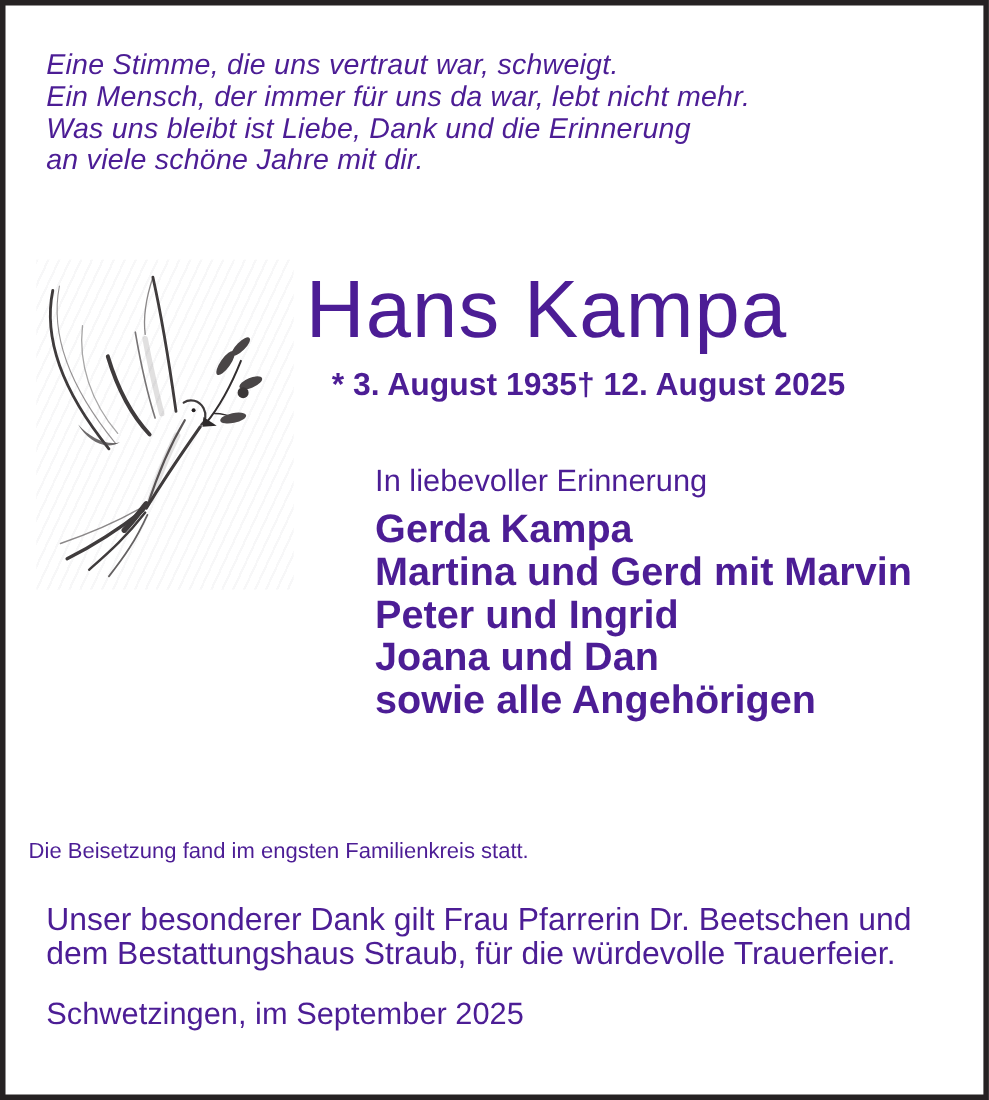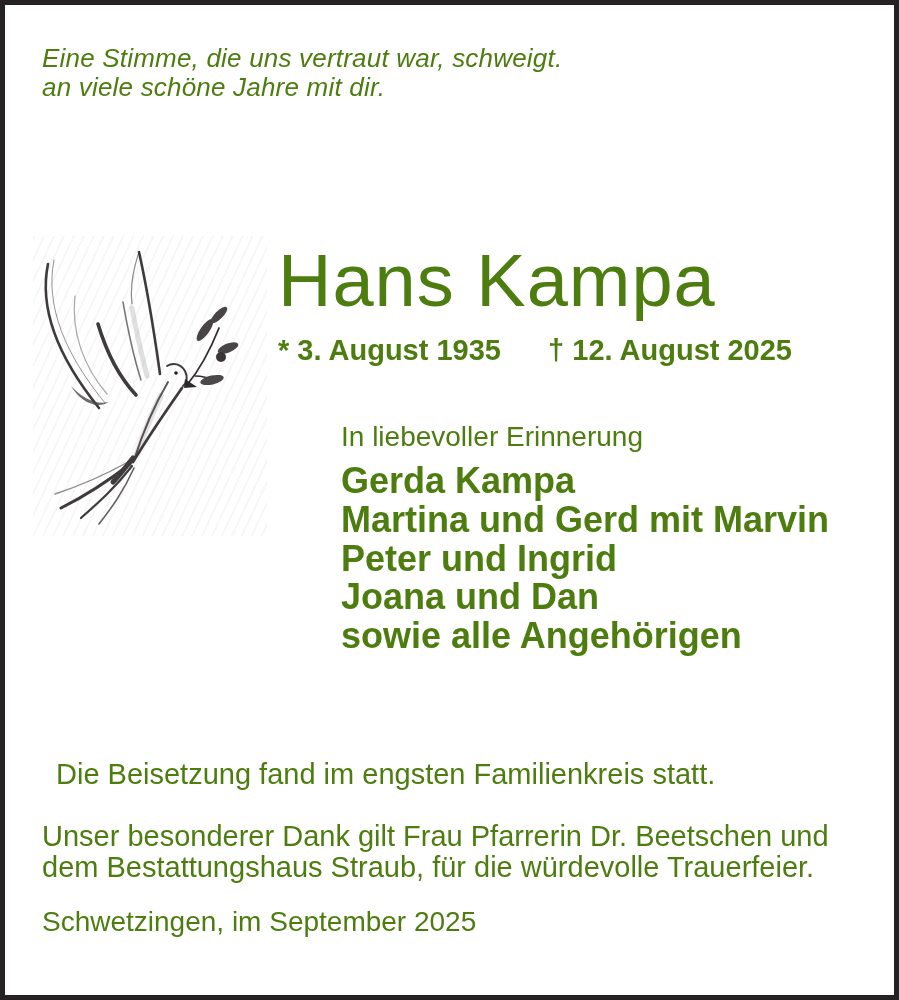--- a/index.html
+++ b/index.html
@@ -6,21 +6,21 @@
   html, body {
     margin: 0;
     padding: 0;
     background: #ffffff;
   }
   .page {
     position: relative;
     width: 899px;
     height: 1000px;
     background: #ffffff;
-    color: #4d7c0f;
+    color: #4c1d95;
     font-family: "Liberation Sans", "DejaVu Sans", sans-serif;
     overflow: hidden;
   }
   .frame {
     position: absolute;
     inset: 0;
     border: 5px solid #262223;
     pointer-events: none;
   }
   
@@ -64,21 +64,21 @@
     line-height: 80px;
     letter-spacing: 1px;
     white-space: nowrap;
   }
   .dates {
     position: absolute;
     left: 0;
     top: 334px;
     width: 100%;
     display: flex;
-    justify-content: space-between;
+    justify-content: center;
     font-weight: 700;
     font-size: 29px;
     line-height: 32px;
     white-space: nowrap;
   }
   
   .memorial {
     position: absolute;
     left: 341px;
     top: 420px;
@@ -93,23 +93,23 @@
     margin: 8px 0 12px 0;
     padding: 0;
     font-weight: 700;
     font-size: 36px;
     line-height: 38.8px;
     white-space: nowrap;
   }
   
   .funeral-note {
     position: absolute;
-    left: 56px;
+    left: 26px;
     top: 758px;
-    font-size: 29px;
+    font-size: 20px;
     line-height: 32px;
     white-space: nowrap;
   }
   .thanks-note {
     position: absolute;
     left: 42px;
     top: 821px;
     width: 818px;
     font-size: 29px;
     line-height: 30.5px;
@@ -124,20 +124,22 @@
   }
 </style>
 </head>
 <body>
 
 <div class="page">
   <div class="frame"></div>
 
   <div class="verse">
     <div>Eine Stimme, die uns vertraut war, schweigt.</div>
+    <div>Ein Mensch, der immer für uns da war, lebt nicht mehr.</div>
+    <div>Was uns bleibt ist Liebe, Dank und die Erinnerung</div>
     <div>an viele schöne Jahre mit dir.</div>
   </div>
 
   <div class="dove-wrap">
     <svg viewBox="0 0 230 300" xmlns="http://www.w3.org/2000/svg">
       <g fill="none" stroke="#3f3b3c" stroke-linecap="round">
 
         <path d="M13,28 C4,72 22,120 64,172" stroke-width="2.6"></path>
         <path d="M19,24 C10,70 30,118 70,167" stroke-width="1" opacity="0.55"></path>
         <path d="M40,60 C36,95 48,130 72,158" stroke-width="1.2" opacity="0.45"></path>

